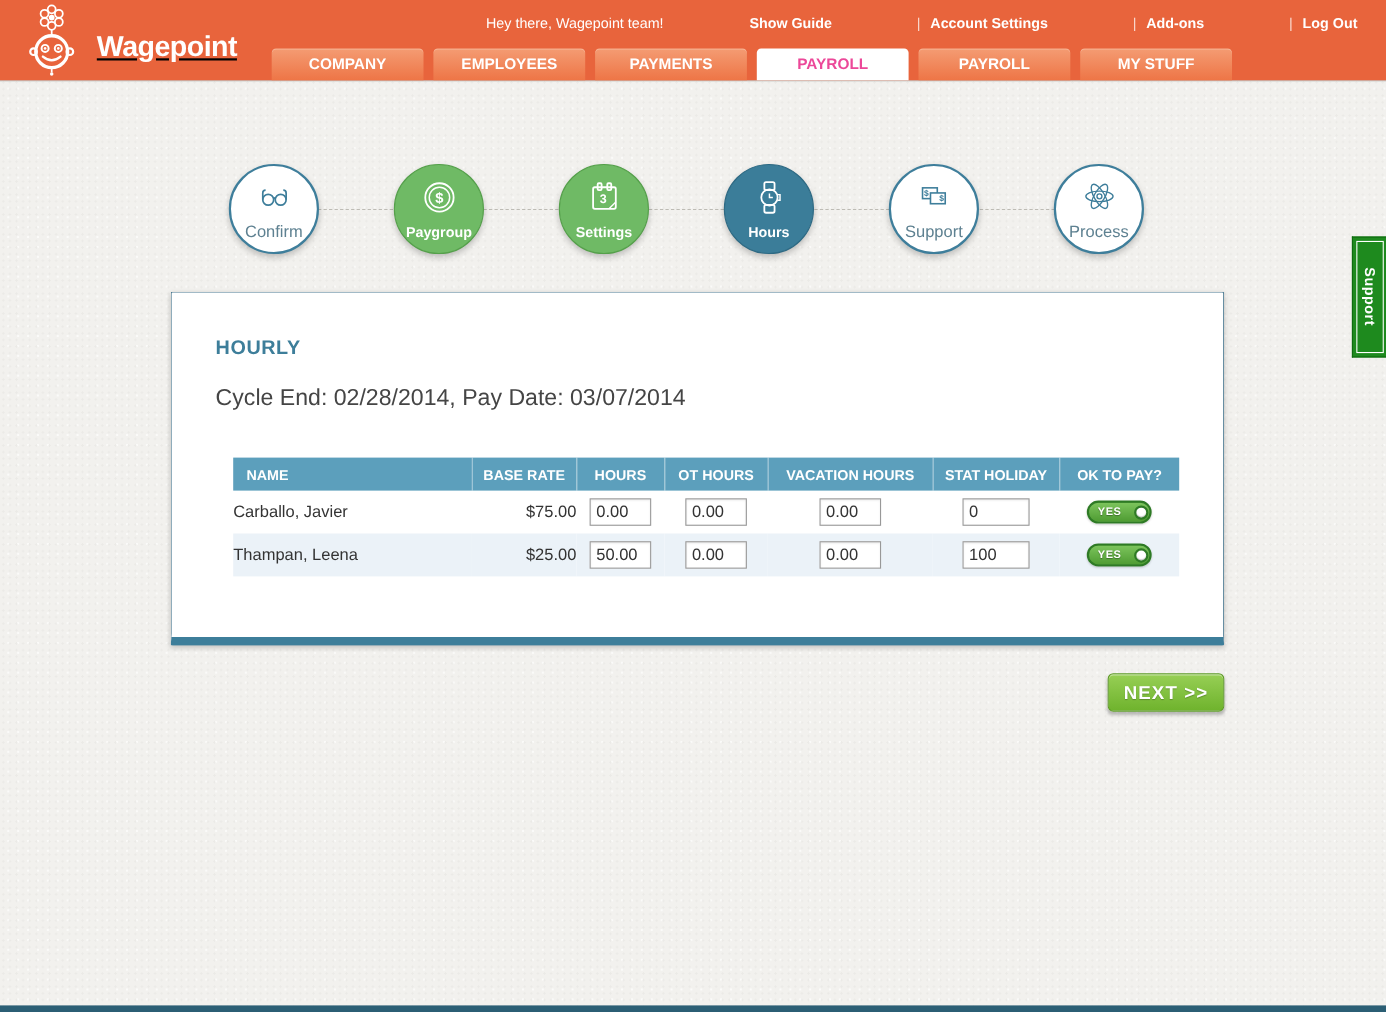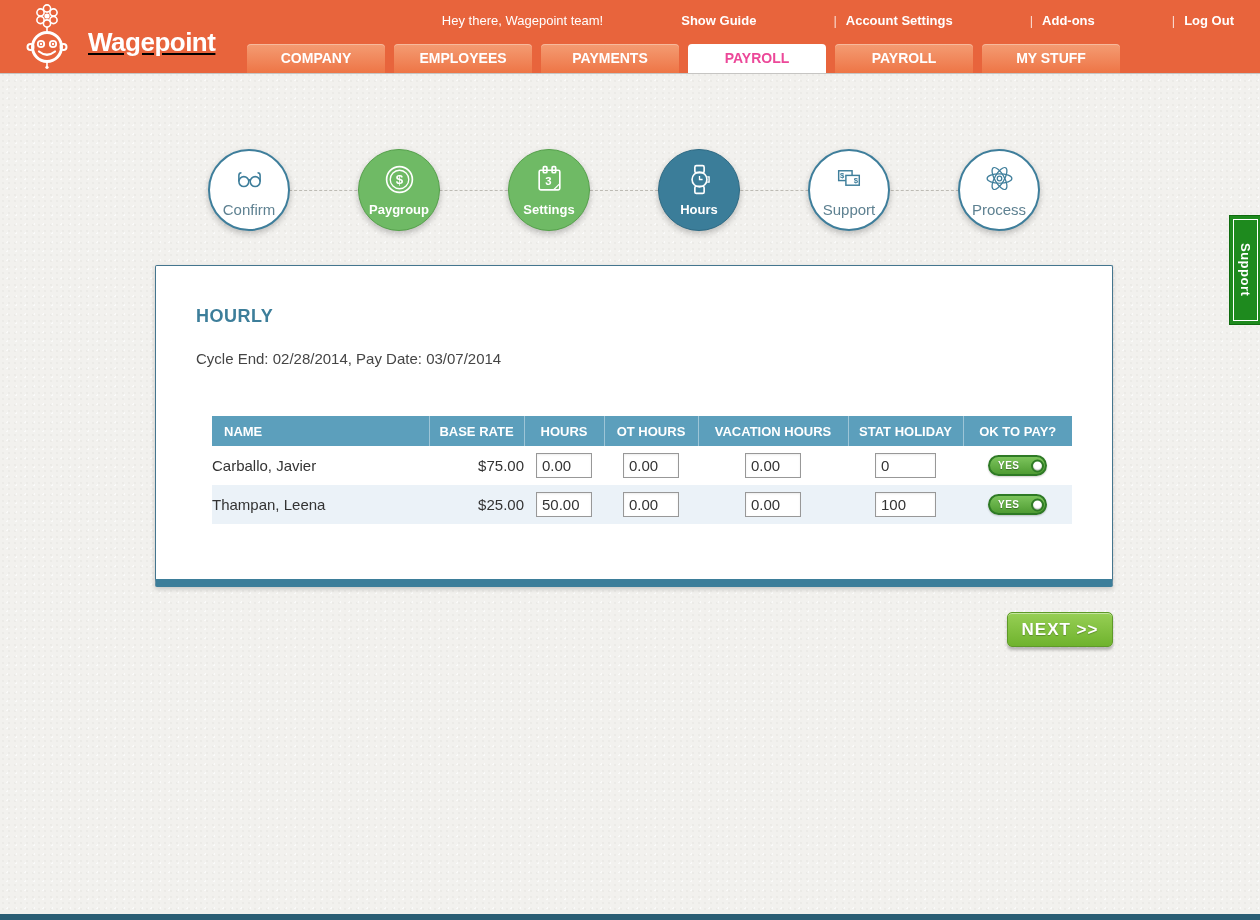--- a/index.html
+++ b/index.html
@@ -75,21 +75,21 @@
   
   .card {
     position:absolute; top:265px; left:155px; width:958px; height:322px;
     background:#fff; border:1px solid #44758E; border-bottom:8px solid #3D7E9A;
     border-radius:2px; box-shadow:0 2px 5px rgba(0,0,0,0.18);
   }
   .card-title {
     position:absolute; left:40px; top:40px; margin:0;
     color:#3D7E9A; font-size:18px; font-weight:bold; letter-spacing:0.5px;
   }
-  .card-subtitle { position:absolute; left:40px; top:84px; font-size:15px; color:#454545; }
+  .card-subtitle { position:absolute; left:40px; top:84px; font-size:21px; color:#454545; }
 
   .paytable {
     position:absolute; left:40px; top:150px; width:860px;
     border-collapse:collapse; table-layout:fixed;margin-left:16px;
   }
   .paytable thead th {
     background:#5C9FBC; color:#fff; font-size:13px; font-weight:bold;
     height:30px; text-align:center; padding:0;
   }
   .paytable thead th + th { border-left:1px solid rgba(255,255,255,0.4); }

